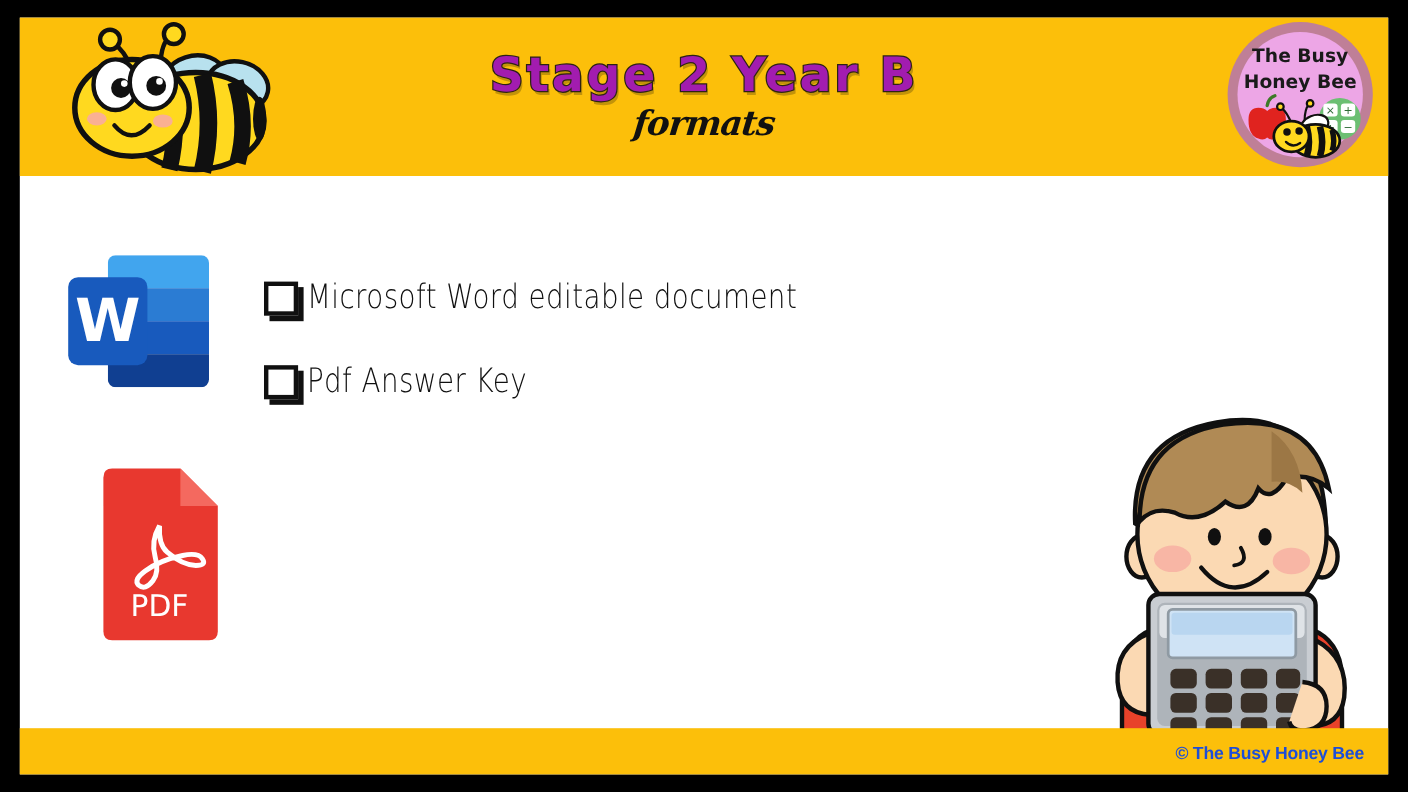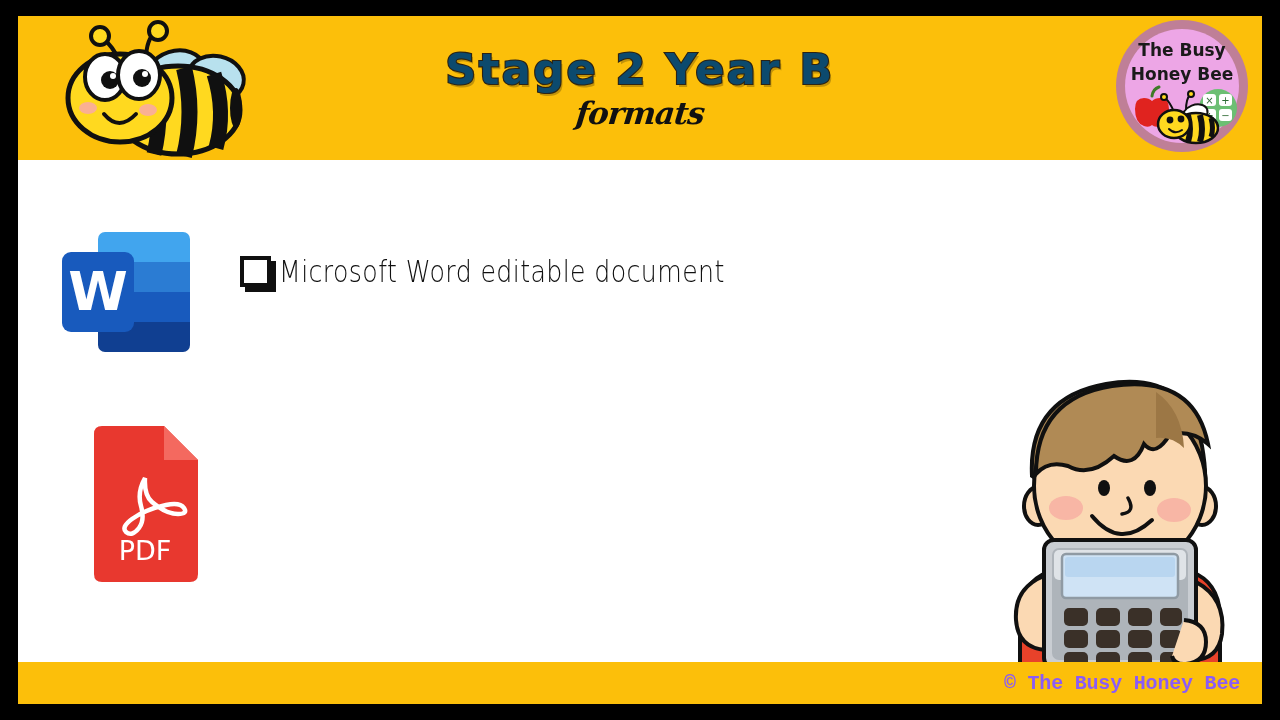--- a/index.html
+++ b/index.html
@@ -23,21 +23,21 @@
     background:#fcbf0a;
   }
   .title-block{
     position:absolute;left:0;top:0;width:100%;height:144px;
     display:flex;flex-direction:column;align-items:center;justify-content:center;
     pointer-events:none;
   }
   .title{
     font-family:"DejaVu Sans", sans-serif;
     font-size:43px;font-weight:700;letter-spacing:2.5px;
-    color:#0c4a6e;
+    color:#a21caf;
     -webkit-text-stroke:2.2px #2b2214;
     paint-order:stroke fill;
     text-shadow:2px 3px 0 rgba(60,45,10,.30);
     margin:0 0 2px 0;line-height:1.05;
   }
   .subtitle{
     font-family:"DejaVu Serif", serif;
     font-style:italic;font-weight:700;
     font-size:31px;color:#111111;
     letter-spacing:-1px;
@@ -51,22 +51,22 @@
   
   .logo{position:absolute;right:10px;top:0px;width:140px;height:140px;}
 
   
   .footer-band{
     position:absolute;left:0;bottom:0;width:100%;height:42px;
     background:#fcbf0a;
   }
   .copyright{
     position:absolute;right:22px;bottom:9px;
-    font-family:Liberation Mono, monospace;
-    font-size:20px;font-weight:600;color:#8b5cf6;
+    font-family:Liberation Sans, sans-serif;
+    font-size:16px;font-weight:600;color:#1d4ed8;
     letter-spacing:-.2px;white-space:nowrap;
   }
 
   
   .word-icon{position:absolute;left:38px;top:212px;width:138px;height:128px;}
   .pdf-icon{position:absolute;left:66px;top:408px;width:122px;height:160px;}
 
   
   .checklist{
     position:absolute;left:220px;top:240px;width:790px;
@@ -198,20 +198,24 @@
     </svg>
 
     <div class="checklist">
 
       <div class="check-row">
         <span class="checkbox"></span>
         <span class="check-label">Microsoft Word editable document</span>
       </div>
 
 
+      <div class="check-row">
+        <span class="checkbox"></span>
+        <span class="check-label">Pdf Answer Key</span>
+      </div>
 
 
     </div>
 
     <svg class="boy" viewBox="0 0 268 312">
 
       <path d="M44 118 q-4 -78 74 -92 q80 -14 96 62 q8 44 -4 70 q-10 -40 -40 -48 q-46 -12 -90 4 q-28 10 -36 4 z" fill="#b08a55" stroke="#101010" stroke-width="4"></path>
 
       <ellipse cx="50" cy="148" rx="14" ry="19" fill="#fbd9b3" stroke="#101010" stroke-width="4"></ellipse>
       <ellipse cx="214" cy="148" rx="14" ry="19" fill="#fbd9b3" stroke="#101010" stroke-width="4"></ellipse>

